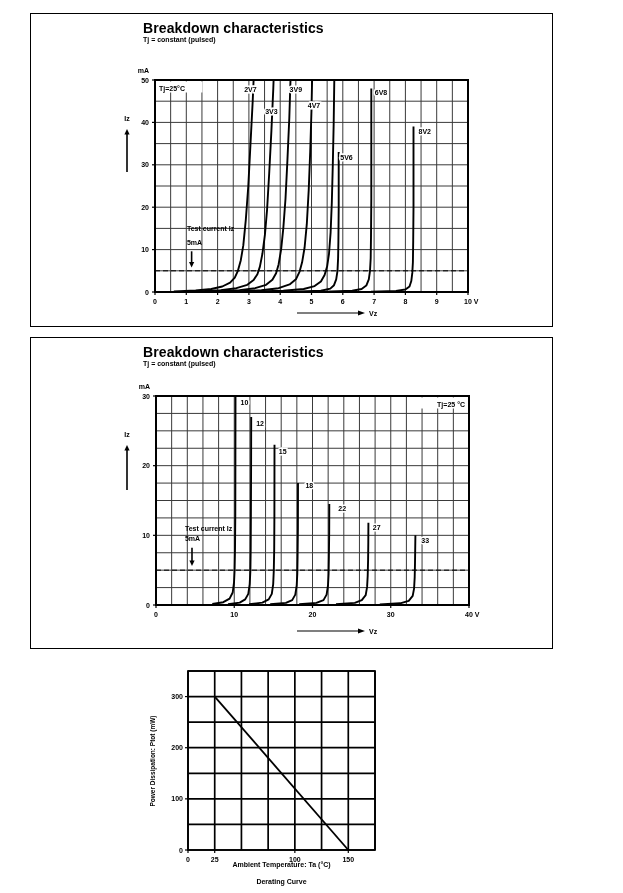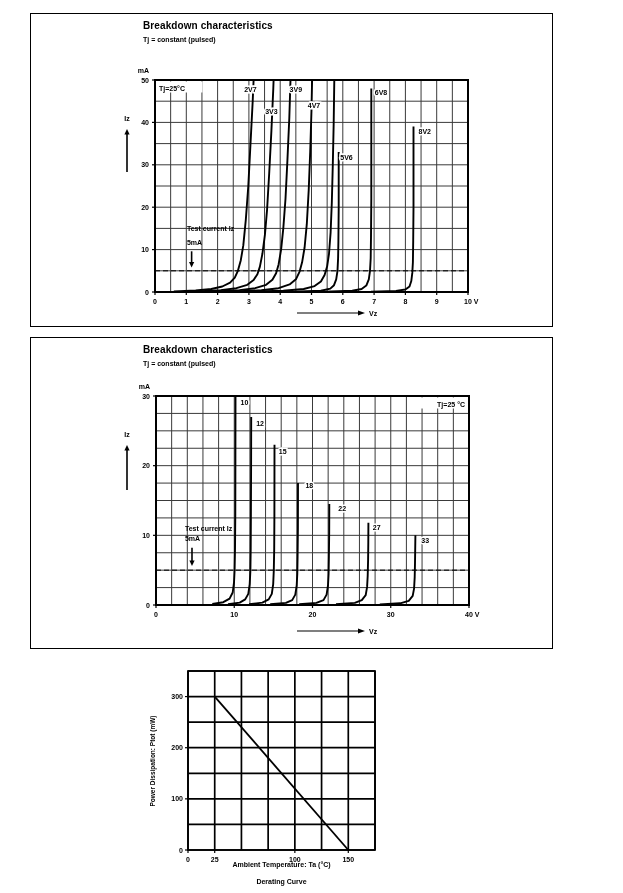--- a/index.html
+++ b/index.html
@@ -1,21 +1,21 @@
 <!DOCTYPE html>
 <html><head>
 <meta charset="utf-8">
 <style>
   html,body{margin:0;padding:0;background:#e8e8e8;}
   #page{
     position:relative;width:623px;height:893px;background:#ffffff;
     font-family:"Liberation Sans", sans-serif;color:#000;overflow:hidden;
   }
   .panel{position:absolute;border:1.5px solid #000;background:#fff;}
-  .chart-title{position:absolute;font-size:10px;font-weight:bold;letter-spacing:.1px;}
+  .chart-title{position:absolute;font-size:14px;font-weight:bold;letter-spacing:.1px;}
   .chart-subtitle{position:absolute;font-size:7px;font-weight:bold;}
   svg{position:absolute;overflow:visible;}
   .axis-caption{position:absolute;font-size:7px;font-weight:bold;text-align:center;}
   .ylabel-rot{
     position:absolute;font-size:6.5px;font-weight:bold;white-space:nowrap;
     transform:translate(-50%,-50%) rotate(-90deg);
   }
 </style>
 </head>
 <body>

